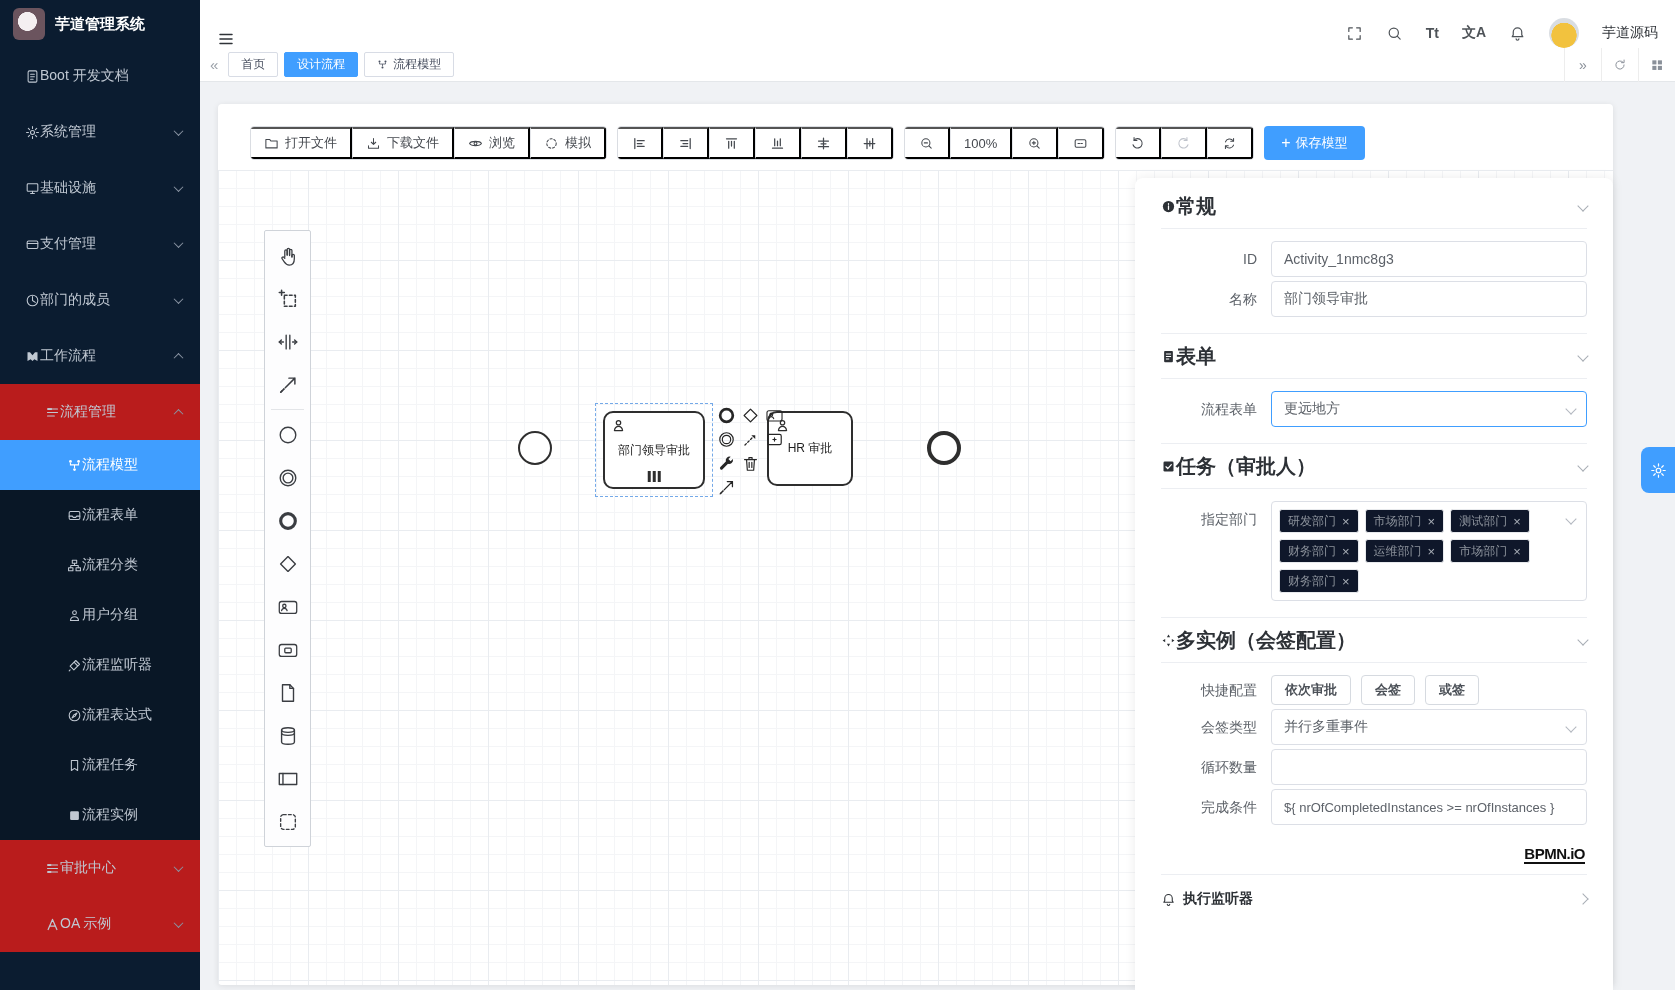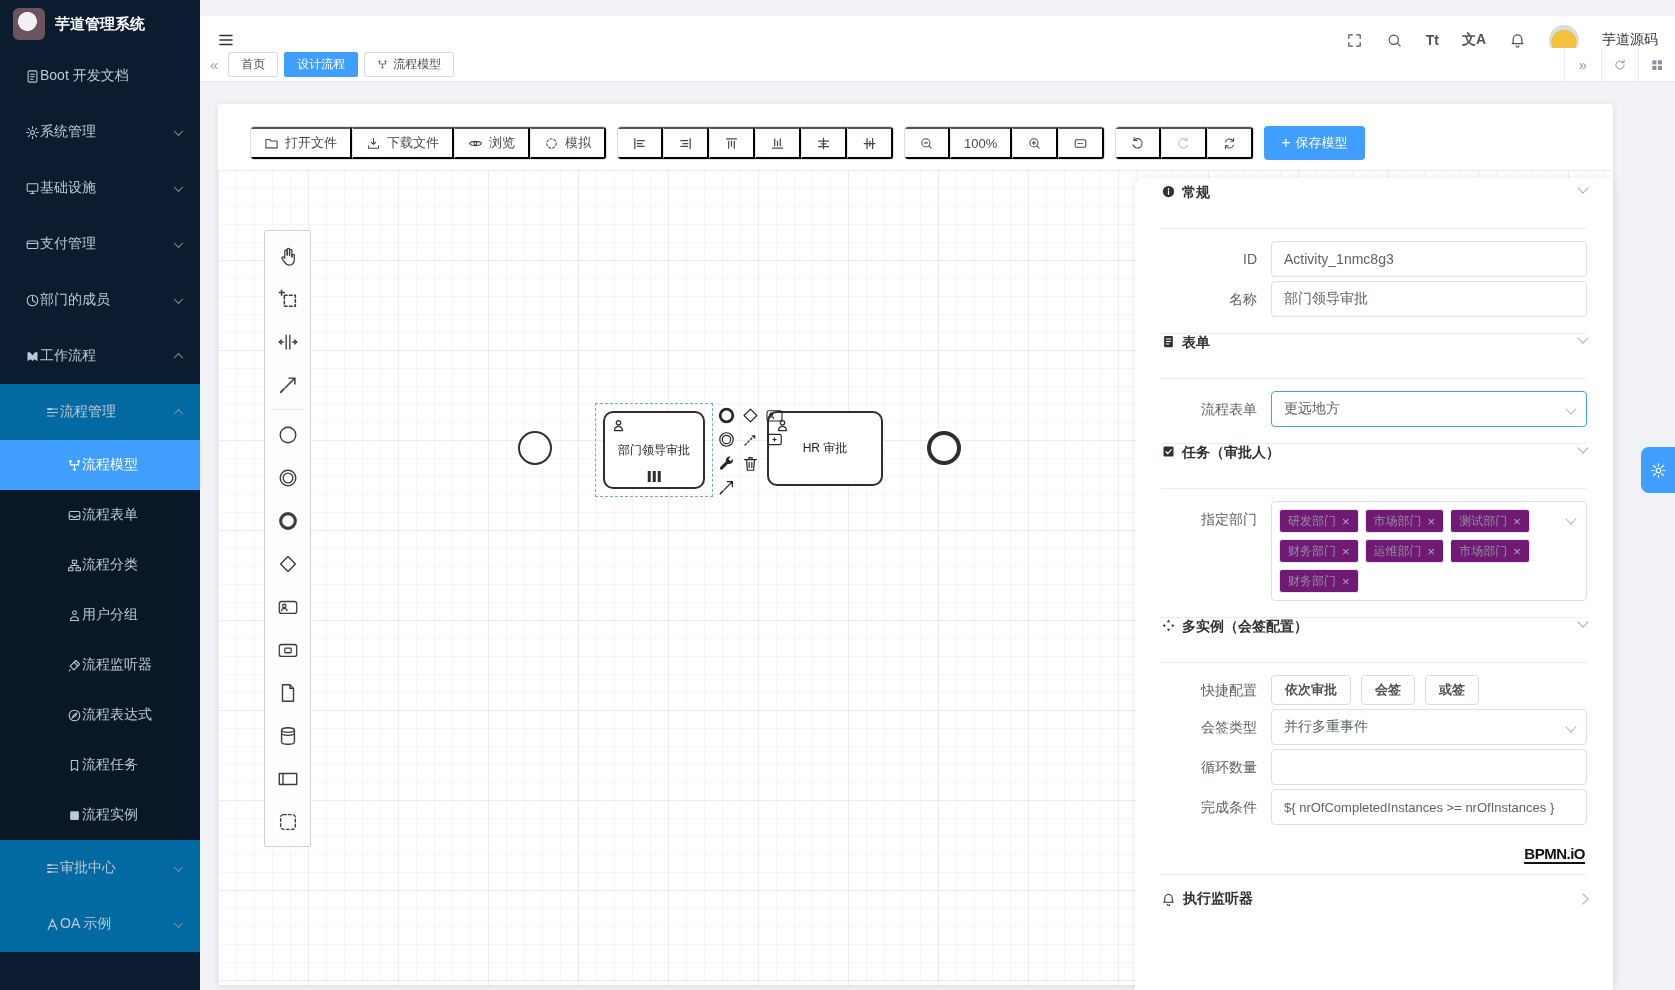--- a/index.html
+++ b/index.html
@@ -7,32 +7,32 @@
 body{position:relative;overflow:hidden;background:#f0f2f5;font-family:"Liberation Sans","DejaVu Sans",sans-serif;color:#303133}
 svg{display:block}
 
 
 #sidebar{position:absolute;left:0;top:0;width:200px;height:100%;background:#0b1c30;z-index:5;overflow:hidden}
 .logo-row{height:48px;display:flex;align-items:center;gap:10px;padding:0 13px}
 .logo-avatar{width:32px;height:32px;border-radius:6px;flex:none;background:radial-gradient(circle at 45% 42%,#f4eff1 0 36%,#6b545e 38% 100%)}
 .logo-title{color:#fff;font-size:15px;font-weight:bold;white-space:nowrap}
 .side-item{display:flex;align-items:center;color:#c0c8d2;font-size:14px;cursor:pointer}
 .lv1{height:56px;padding:0 18px 0 24px}
-.lv2{height:56px;padding:0 18px 0 44px;background:#0369a1}
+.lv2{height:56px;padding:0 18px 0 44px;background:#b91c1c}
 .lv3{height:50px;padding:0 18px 0 66px;background:#091726}
 .side-item.active{background:#409eff;color:#fff}
 .s-ic{width:16px;flex:none;display:flex;justify-content:center}
 .s-ic svg{width:15px;height:15px}
 .s-lb{white-space:nowrap}
 .s-chev{margin-left:auto;width:7px;height:7px;border-right:1.4px solid #8a94a3;border-bottom:1.4px solid #8a94a3;flex:none}
 .cv-down{transform:rotate(45deg) translate(-1px,-1px)}
 .cv-up{transform:rotate(-135deg) translate(-1px,-1px)}
 
 
-#header{position:absolute;left:200px;top:16px;width:1475px;height:48px;background:#fff;display:flex;align-items:center;padding:0 17px;z-index:3}
+#header{position:absolute;left:200px;top:0;width:1475px;height:48px;background:#fff;display:flex;align-items:flex-end;padding:0 17px;z-index:3}
 .hamburger{width:18px;color:#2f3338;cursor:pointer}
 .hamburger svg{width:18px;height:18px}
 .hdr-right{margin-left:auto;display:flex;align-items:center;gap:23px;color:#4e5358}
 .hdr-ic{cursor:pointer}
 .hdr-ic svg{width:17px;height:17px}
 .hdr-txt{font-size:14px;font-weight:bold;cursor:pointer}
 .avatar{width:30px;height:30px;border-radius:50%;cursor:pointer;background:radial-gradient(circle at 50% 58%,#f2c23e 0 54%,#d9dde2 56% 100%)}
 .hdr-user{font-size:14px;color:#2f3338;cursor:pointer}
 
 
@@ -71,49 +71,49 @@
 .p-item{height:43px;display:flex;align-items:center;justify-content:center;color:#3a3d42;cursor:pointer}
 .p-item svg{width:22px;height:22px}
 .p-sep{border-top:1px solid #e3e5e8;margin:3px 6px}
 #diagram{position:absolute;inset:0}
 #flows{position:absolute;inset:0}
 .evt{position:absolute;background:#fff;border-radius:50%}
 #start-ev{left:300px;top:261px;width:34px;height:34px;border:2px solid #2e2e2e}
 #end-ev{left:709px;top:261px;width:34px;height:34px;border:4px solid #2e2e2e}
 .task{position:absolute;border:2px solid #2e2e2e;border-radius:10px;background:#fff;display:flex;align-items:center;justify-content:center;font-size:12px;color:#1f1f1f;cursor:pointer}
 #task1{left:385px;top:241px;width:102px;height:78px}
-#task2{left:549px;top:241px;width:116px;height:75px}
+#task2{left:549px;top:241px;width:86px;height:75px}
 .person{position:absolute;left:6px;top:5px;width:15px;height:15px;color:#2e2e2e}
 .person svg{width:15px;height:15px}
 .mi-marker{position:absolute;bottom:5px;left:50%;transform:translateX(-50%);display:flex;gap:2.5px}
 .mi-bar{width:2.5px;height:11px;background:#2e2e2e}
 .sel-box{position:absolute;left:377px;top:233px;width:118px;height:94px;border:1.5px dashed #74a9e8;pointer-events:none}
 #ctxpad{position:absolute;left:497px;top:234px;display:grid;grid-template-columns:repeat(3,23px);grid-auto-rows:23px;gap:1px;z-index:2}
 .cp{display:flex;align-items:center;justify-content:center;color:#262626;cursor:pointer}
 .cp svg{width:19px;height:19px}
 
 
 #panel{position:absolute;left:1135px;top:178px;width:478px;height:812px;background:#fff;border-radius:8px 8px 0 0;box-shadow:0 0 12px rgba(0,0,0,.08);padding:6px 26px 0 26px;z-index:4;overflow:hidden}
-.sec-hdr{display:flex;gap:6px;height:44px;font-size:14px;font-weight:bold;color:#2d3136}
+.sec-hdr{display:flex;align-items:center;height:44px;font-size:20px;font-weight:bold;color:#2d3136}
 .sh-ic{color:#2d3136}
 .sh-ic svg{width:15px;height:15px}
 .sec-chev{margin-left:auto;width:8px;height:8px;border-right:1.5px solid #a8adb5;border-bottom:1.5px solid #a8adb5;transform:rotate(45deg);cursor:pointer}
 .chev-right{margin-left:auto;width:8px;height:8px;border-right:1.5px solid #a8adb5;border-bottom:1.5px solid #a8adb5;transform:rotate(-45deg);cursor:pointer}
 .div{border:none;border-top:1px solid #eceef2}
 .sec-body{padding:12px 0 16px}
 .frow{display:flex;align-items:flex-start;margin-bottom:4px}
 .frow:last-child{margin-bottom:0}
 .flabel{width:96px;text-align:right;margin-right:14px;font-size:14px;color:#5d6269;flex:none;line-height:36px}
 .fctrl{flex:1;position:relative}
 .inp{width:100%;height:36px;border:1px solid #dcdfe6;border-radius:4px;padding:0 12px;font-size:14px;color:#5d6269;display:flex;align-items:center;background:#fff;white-space:nowrap;overflow:hidden}
 .inp.small{font-size:13px}
 .inp.focus{border-color:#409eff}
 .sel-chev{position:absolute;right:12px;top:14px;width:8px;height:8px;border-right:1.5px solid #b3b8c0;border-bottom:1.5px solid #b3b8c0;transform:rotate(45deg)}
 .multisel{min-height:92px;border:1px solid #dcdfe6;border-radius:4px;padding:4px 28px 4px 4px;position:relative}
-.tag{display:inline-flex;align-items:center;gap:6px;background:#701a75;border:1px solid #e8eaed;color:#8d939c;border-radius:3px;height:24px;padding:0 8px;font-size:12px;margin:3px}
+.tag{display:inline-flex;align-items:center;gap:6px;background:#0f172a;border:1px solid #e8eaed;color:#8d939c;border-radius:3px;height:24px;padding:0 8px;font-size:12px;margin:3px}
 .tag-x{color:#a9afb7;font-size:13px;cursor:pointer;line-height:1}
 .qrow .flabel{line-height:30px}
 .qbtn{height:30px;padding:0 13px;border:1px solid #d6dae0;border-radius:4px;background:#fff;font-size:13px;font-weight:bold;color:#4c5158;margin-right:10px;cursor:pointer}
 .watermark-row{display:flex;justify-content:flex-end;padding:4px 2px 10px}
 .bpmn-logo{font-weight:bold;font-size:15px;color:#101010;border-bottom:2.5px solid #101010;letter-spacing:-.5px;font-family:"Liberation Sans",sans-serif}
 .listener-row{display:flex;align-items:center;gap:7px;height:48px;font-weight:bold;font-size:14px;color:#2d3136}
 
 
 #gear-fab{position:absolute;left:1641px;top:447px;width:34px;height:46px;background:#409eff;border:none;border-radius:8px 0 0 8px;color:#fff;display:flex;align-items:center;justify-content:center;cursor:pointer;z-index:6}
 #gear-fab svg{width:17px;height:17px}

